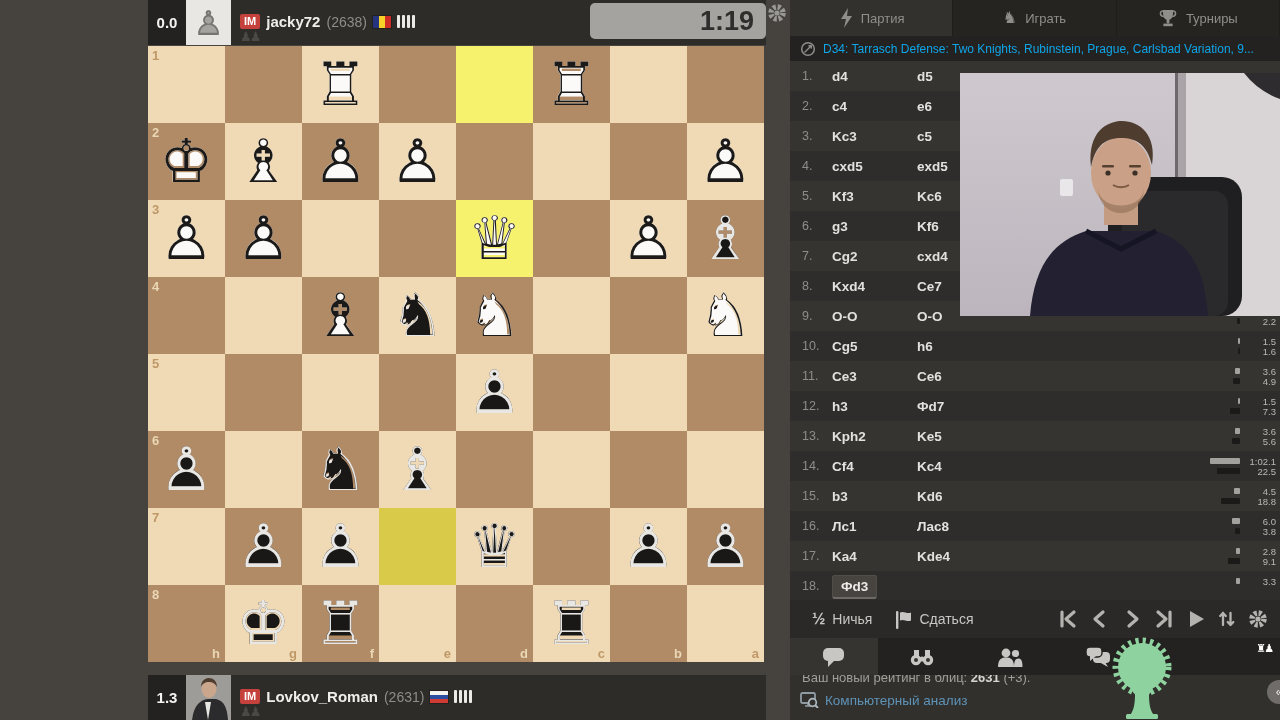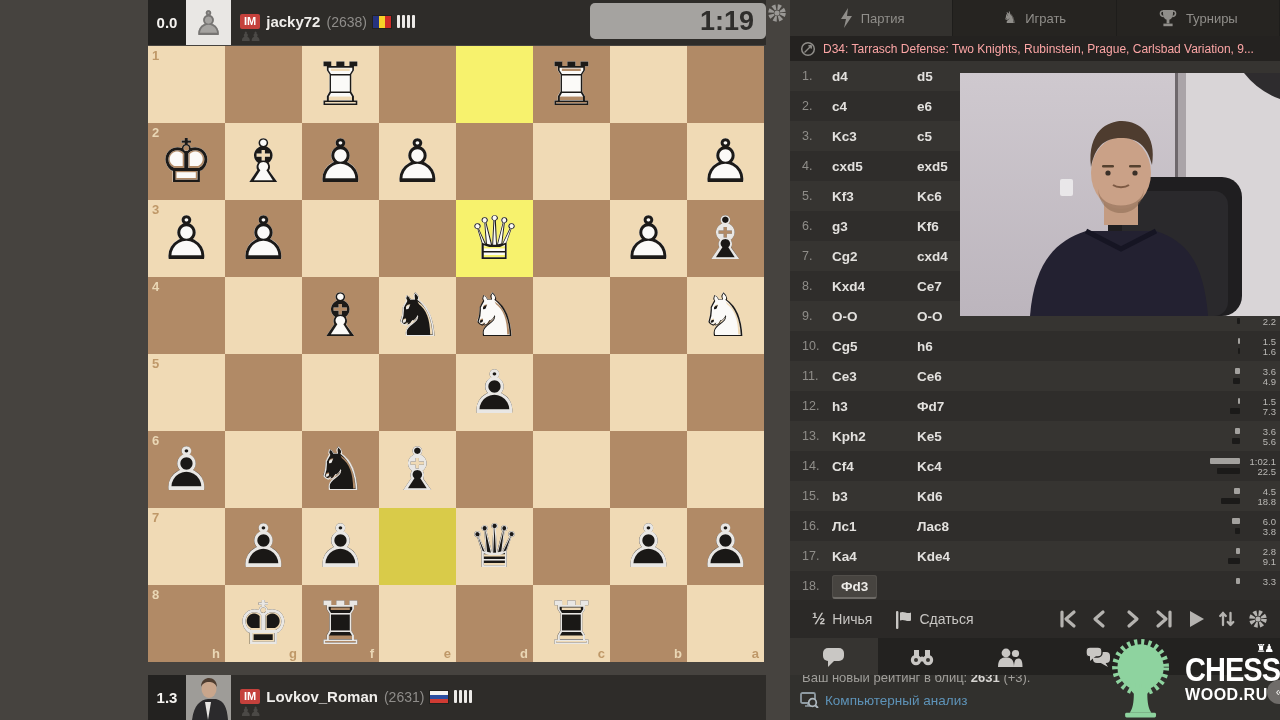--- a/index.html
+++ b/index.html
@@ -38,21 +38,21 @@
   .piece{position:absolute;inset:0;font-family:"DejaVu Sans",sans-serif;font-size:60px;line-height:77px;text-align:center;}
   .piece span{position:absolute;inset:0;}
   
   .panel{position:absolute;left:790px;top:0;width:490px;height:531px;background:#33312e;}
   .tabbar{position:absolute;top:0;left:0;right:0;height:36px;background:#262421;display:flex;}
   .tab{flex:1;display:flex;align-items:center;justify-content:center;gap:8px;
        color:#908e8a;font-size:13px;border-right:1px solid #1e1d1b;}
   .tab.active{background:#33312e;}
   .knight-ic{font-family:"DejaVu Sans",sans-serif;font-size:16px;line-height:1;}
   .opening{position:absolute;top:36px;left:0;right:0;height:25px;background:#242220;display:flex;
-           align-items:center;gap:7px;padding-left:10px;color:#fca5a5;font-size:12px;white-space:nowrap;overflow:hidden;}
+           align-items:center;gap:7px;padding-left:10px;color:#0ea5e9;font-size:12px;white-space:nowrap;overflow:hidden;}
   .scrollthumb{position:absolute;left:0;top:64px;width:4px;height:290px;background:#4c4a46;border-radius:2px;}
   .movelist{position:absolute;top:61px;left:0;right:0;}
   .mrow{height:30px;display:flex;align-items:center;}
   .mrow.odd{background:#363431;} .mrow.even{background:#2f2d2b;}
   .mnum{width:30px;padding-left:12px;color:#8f8d89;font-size:12.5px;}
   .mmove{width:85px;color:#e3e1de;font-size:13.5px;font-weight:bold;}
   .mmove .cur{background:#474440;border:1px solid #514e4a;border-bottom:2px solid #6e6b67;
               border-radius:3px;padding:3px 8px;color:#eceae7;}
   .mtimes{margin-left:auto;display:flex;flex-direction:column;justify-content:center;gap:1px;padding-right:4px;}
   .tline{display:flex;align-items:center;justify-content:flex-end;height:9px;}
@@ -764,21 +764,17 @@
     </div>
   </div>
 
   <div class="logo">
     <svg width="82" height="84" viewBox="0 0 82 84">
       <circle cx="40" cy="31" r="24" fill="#8ed39f"></circle>
       <circle cx="40" cy="31" r="26" fill="none" stroke="#8ed39f" stroke-width="7" stroke-dasharray="3.2 4"></circle>
       <path d="M30,48 h4.4 v4 h4.4 v-4 h2.4 v4 h4.4 v-4 h4.4 v7 l-3,3.4 c0,9 1.2,15.6 4.2,19.6 h-22.4 c3,-4 4.2,-10.6 4.2,-19.6 l-3,-3.4 z" fill="#8ed39f"></path>
       <rect x="24" y="78" width="32" height="5" rx="1.5" fill="#8ed39f"></rect>
     </svg>
-    <div class="logotxt">
-      <div class="l1">CHESS</div>
-      <div class="l2">WOOD.RU</div>
-    </div>
     <span class="minipieces">♜♟</span>
   </div>
   <div class="collapse">«</div>
 
 </div>
 
 </body></html>

